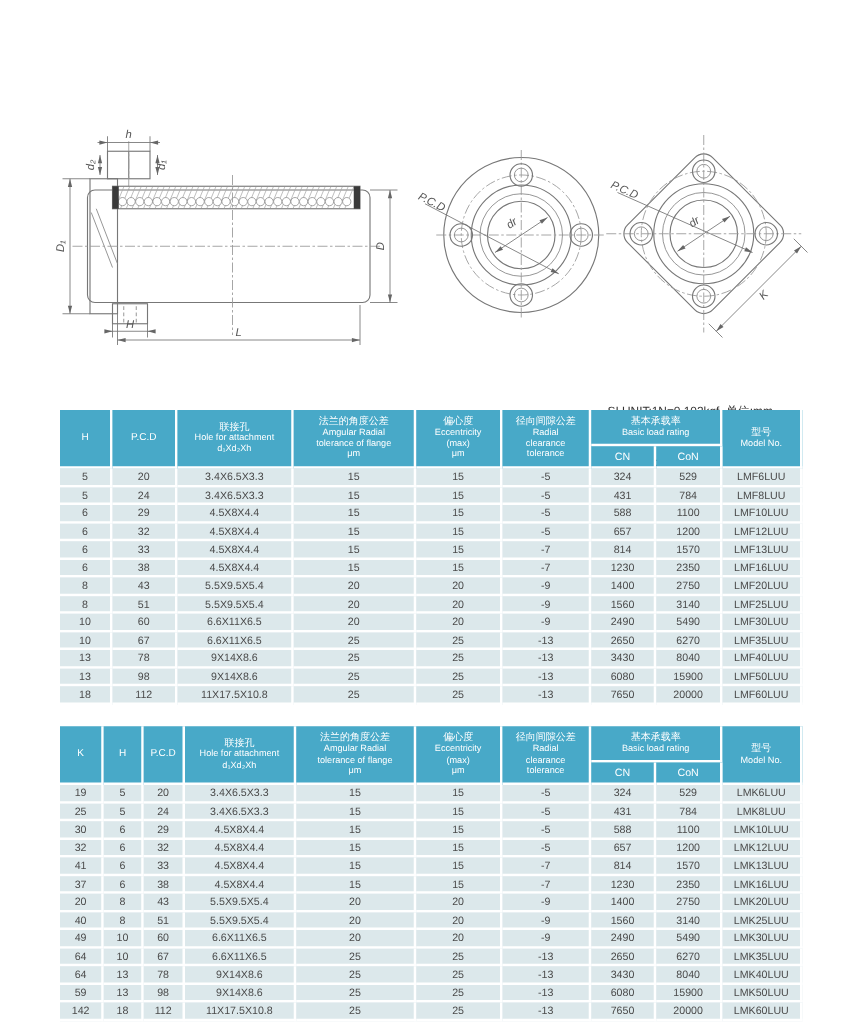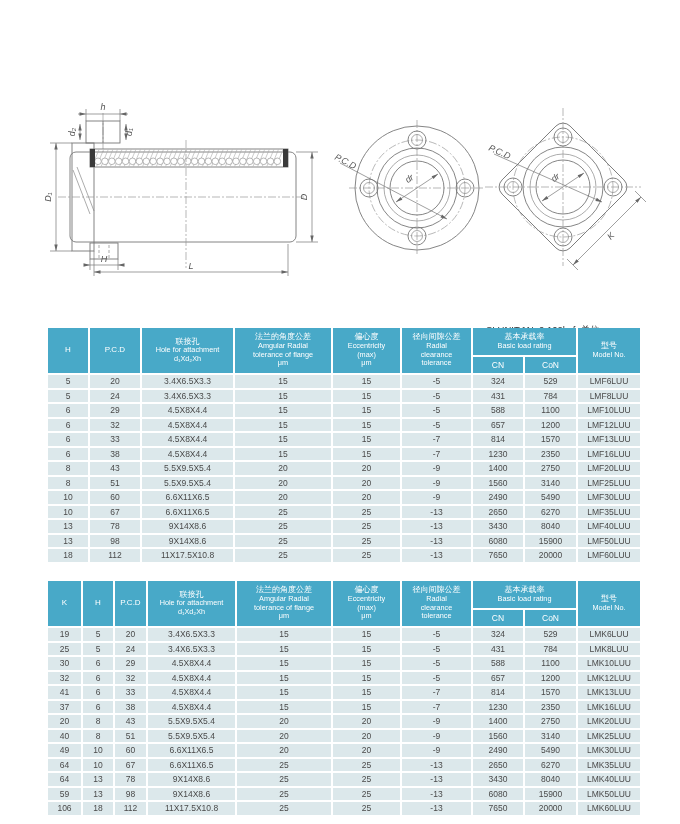--- a/index.html
+++ b/index.html
@@ -588,21 +588,21 @@
           <td>98</td>
           <td>9X14X8.6</td>
           <td>25</td>
           <td>25</td>
           <td>-13</td>
           <td>6080</td>
           <td>15900</td>
           <td>LMK50LUU</td>
         </tr>
         <tr>
-          <td>106</td>
+          <td>142</td>
           <td>18</td>
           <td>112</td>
           <td>11X17.5X10.8</td>
           <td>25</td>
           <td>25</td>
           <td>-13</td>
           <td>7650</td>
           <td>20000</td>
           <td>LMK60LUU</td>
         </tr>

